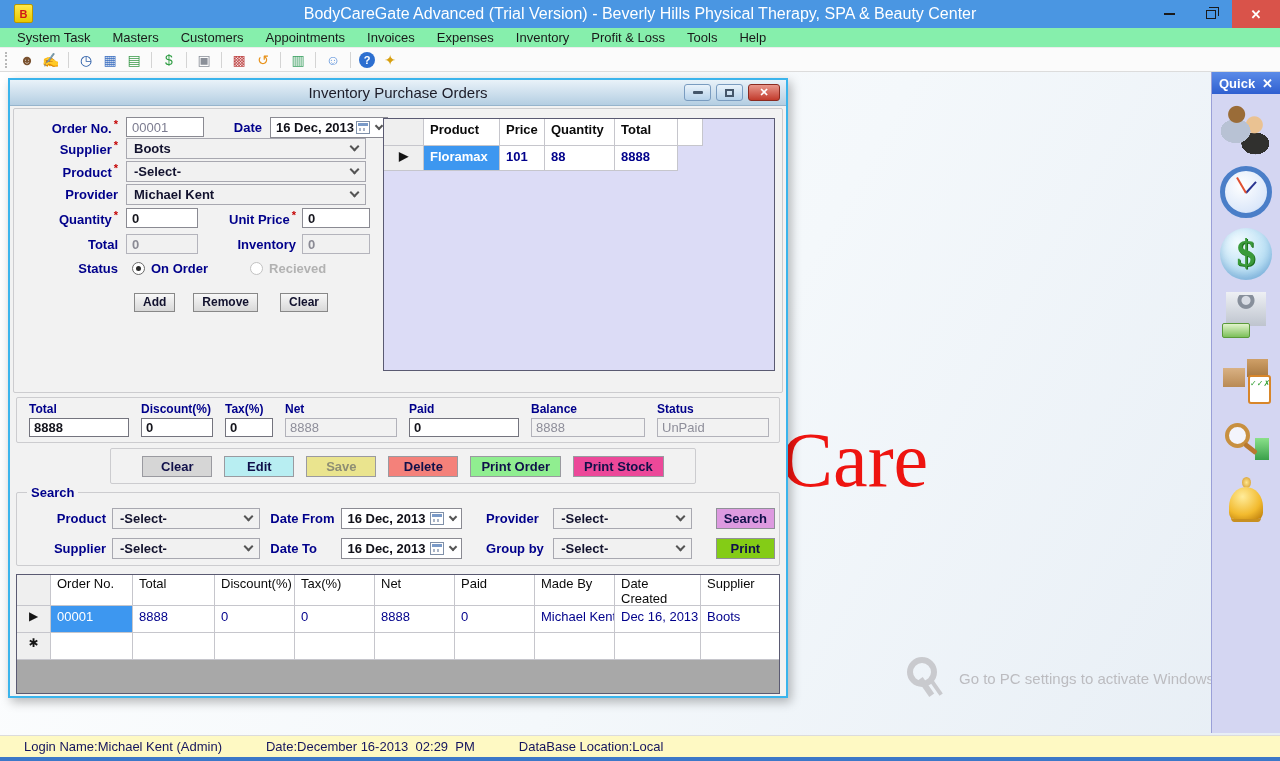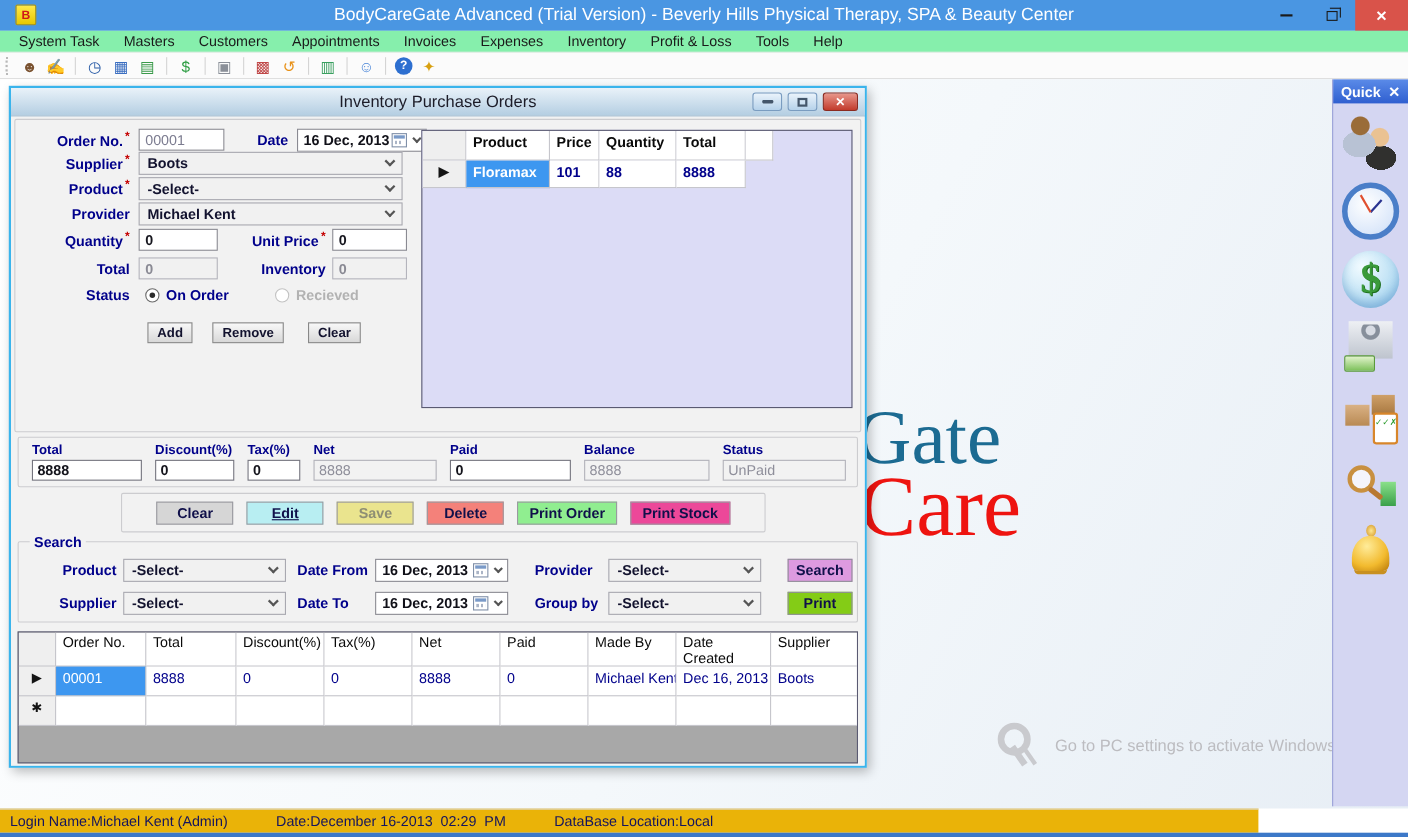--- a/index.html
+++ b/index.html
@@ -141,21 +141,21 @@
   .gsel{background:#efefef;color:#141414;text-align:center;padding:3px 2px;font-size:12px}
   .ghcell{color:#0a0a0a;background:#fff}
   .selcell{background:#3d97f0;color:#fff}
   .items-grid .ghead .gcell{height:27px;font-weight:bold}
   .items-grid .ghead::after{content:"";width:24px;background:#fff;border-right:1px solid #c6c6cc;border-bottom:1px solid #c6c6cc}
   .items-grid .gdrow .gcell{height:25px;font-weight:bold}
   .orders-grid .ghead .gcell{height:31px;white-space:normal;line-height:1.15;padding-top:2px}
   .orders-grid .gdrow .gcell{height:27px}
 
   
-  .statusbar{position:absolute;left:0;top:735px;width:1144px;height:22px;background:#eab308;border-top:1px solid #dcdcdc;display:flex;align-items:center;padding-left:9px}
+  .statusbar{position:absolute;left:0;top:735px;width:1280px;height:22px;background:#fef9c3;border-top:1px solid #dcdcdc;display:flex;align-items:center;padding-left:24px}
   .sb{font-size:13px;color:#14145e;margin-right:44px;white-space:pre}
   .strip{position:absolute;left:0;top:757px;width:1280px;height:4px;background:#3c78c8}
 </style>
 </head>
 <body>
 
 <div class="window">
 
   <div class="titlebar">
     <span class="appicon">
@@ -208,21 +208,20 @@
         <span class="ticon" style="color: rgb(58, 160, 96);">▥</span>
         <span class="tsep"></span>
         <span class="ticon" style="color: rgb(74, 134, 216);">☺</span>
         <span class="tsep"></span>
         <span class="ticon chip-blue" style="color: rgb(255, 255, 255);">?</span>
         <span class="ticon" style="color: rgb(216, 160, 16);">✦</span>
       </span>
   </div>
 
   <div class="client">
-    <div class="wm wm1">Gate</div>
     <div class="wm wm2">yCare</div>
 
     <div class="activate">
       <span class="keyicon"></span>
       <span>
         <div class="act2">Go to PC settings to activate Windows.</div>
       </span>
     </div>
 
     <div class="quick">
@@ -375,21 +374,21 @@
 
             <span class="tfield">
               <label>Status</label>
               <span class="tval disabled" style="width: 112px;">UnPaid</span>
             </span>
           </div>
 
         <div class="gb actions">
 
         <button class="abtn" style="background: rgb(214, 214, 214);">Clear</button>
-            <button class="abtn" style="background: rgb(184, 238, 242); text-decoration: underline;">Edit</button>
+            <button class="abtn" style="background: rgb(184, 238, 242);">Edit</button>
             <button class="abtn muted" style="background: rgb(234, 228, 142);">Save</button>
             <button class="abtn" style="background: rgb(244, 129, 122);">Delete</button>
             <button class="abtn" style="background: rgb(144, 238, 144);">Print Order</button>
             <button class="abtn" style="background: #ec4899;">Print Stock</button>
           </div>
 
         <div class="gb search">
           <span class="gbl">Search</span>
           <div class="srow srow1">
             <span class="slbl sl1">Product</span>

